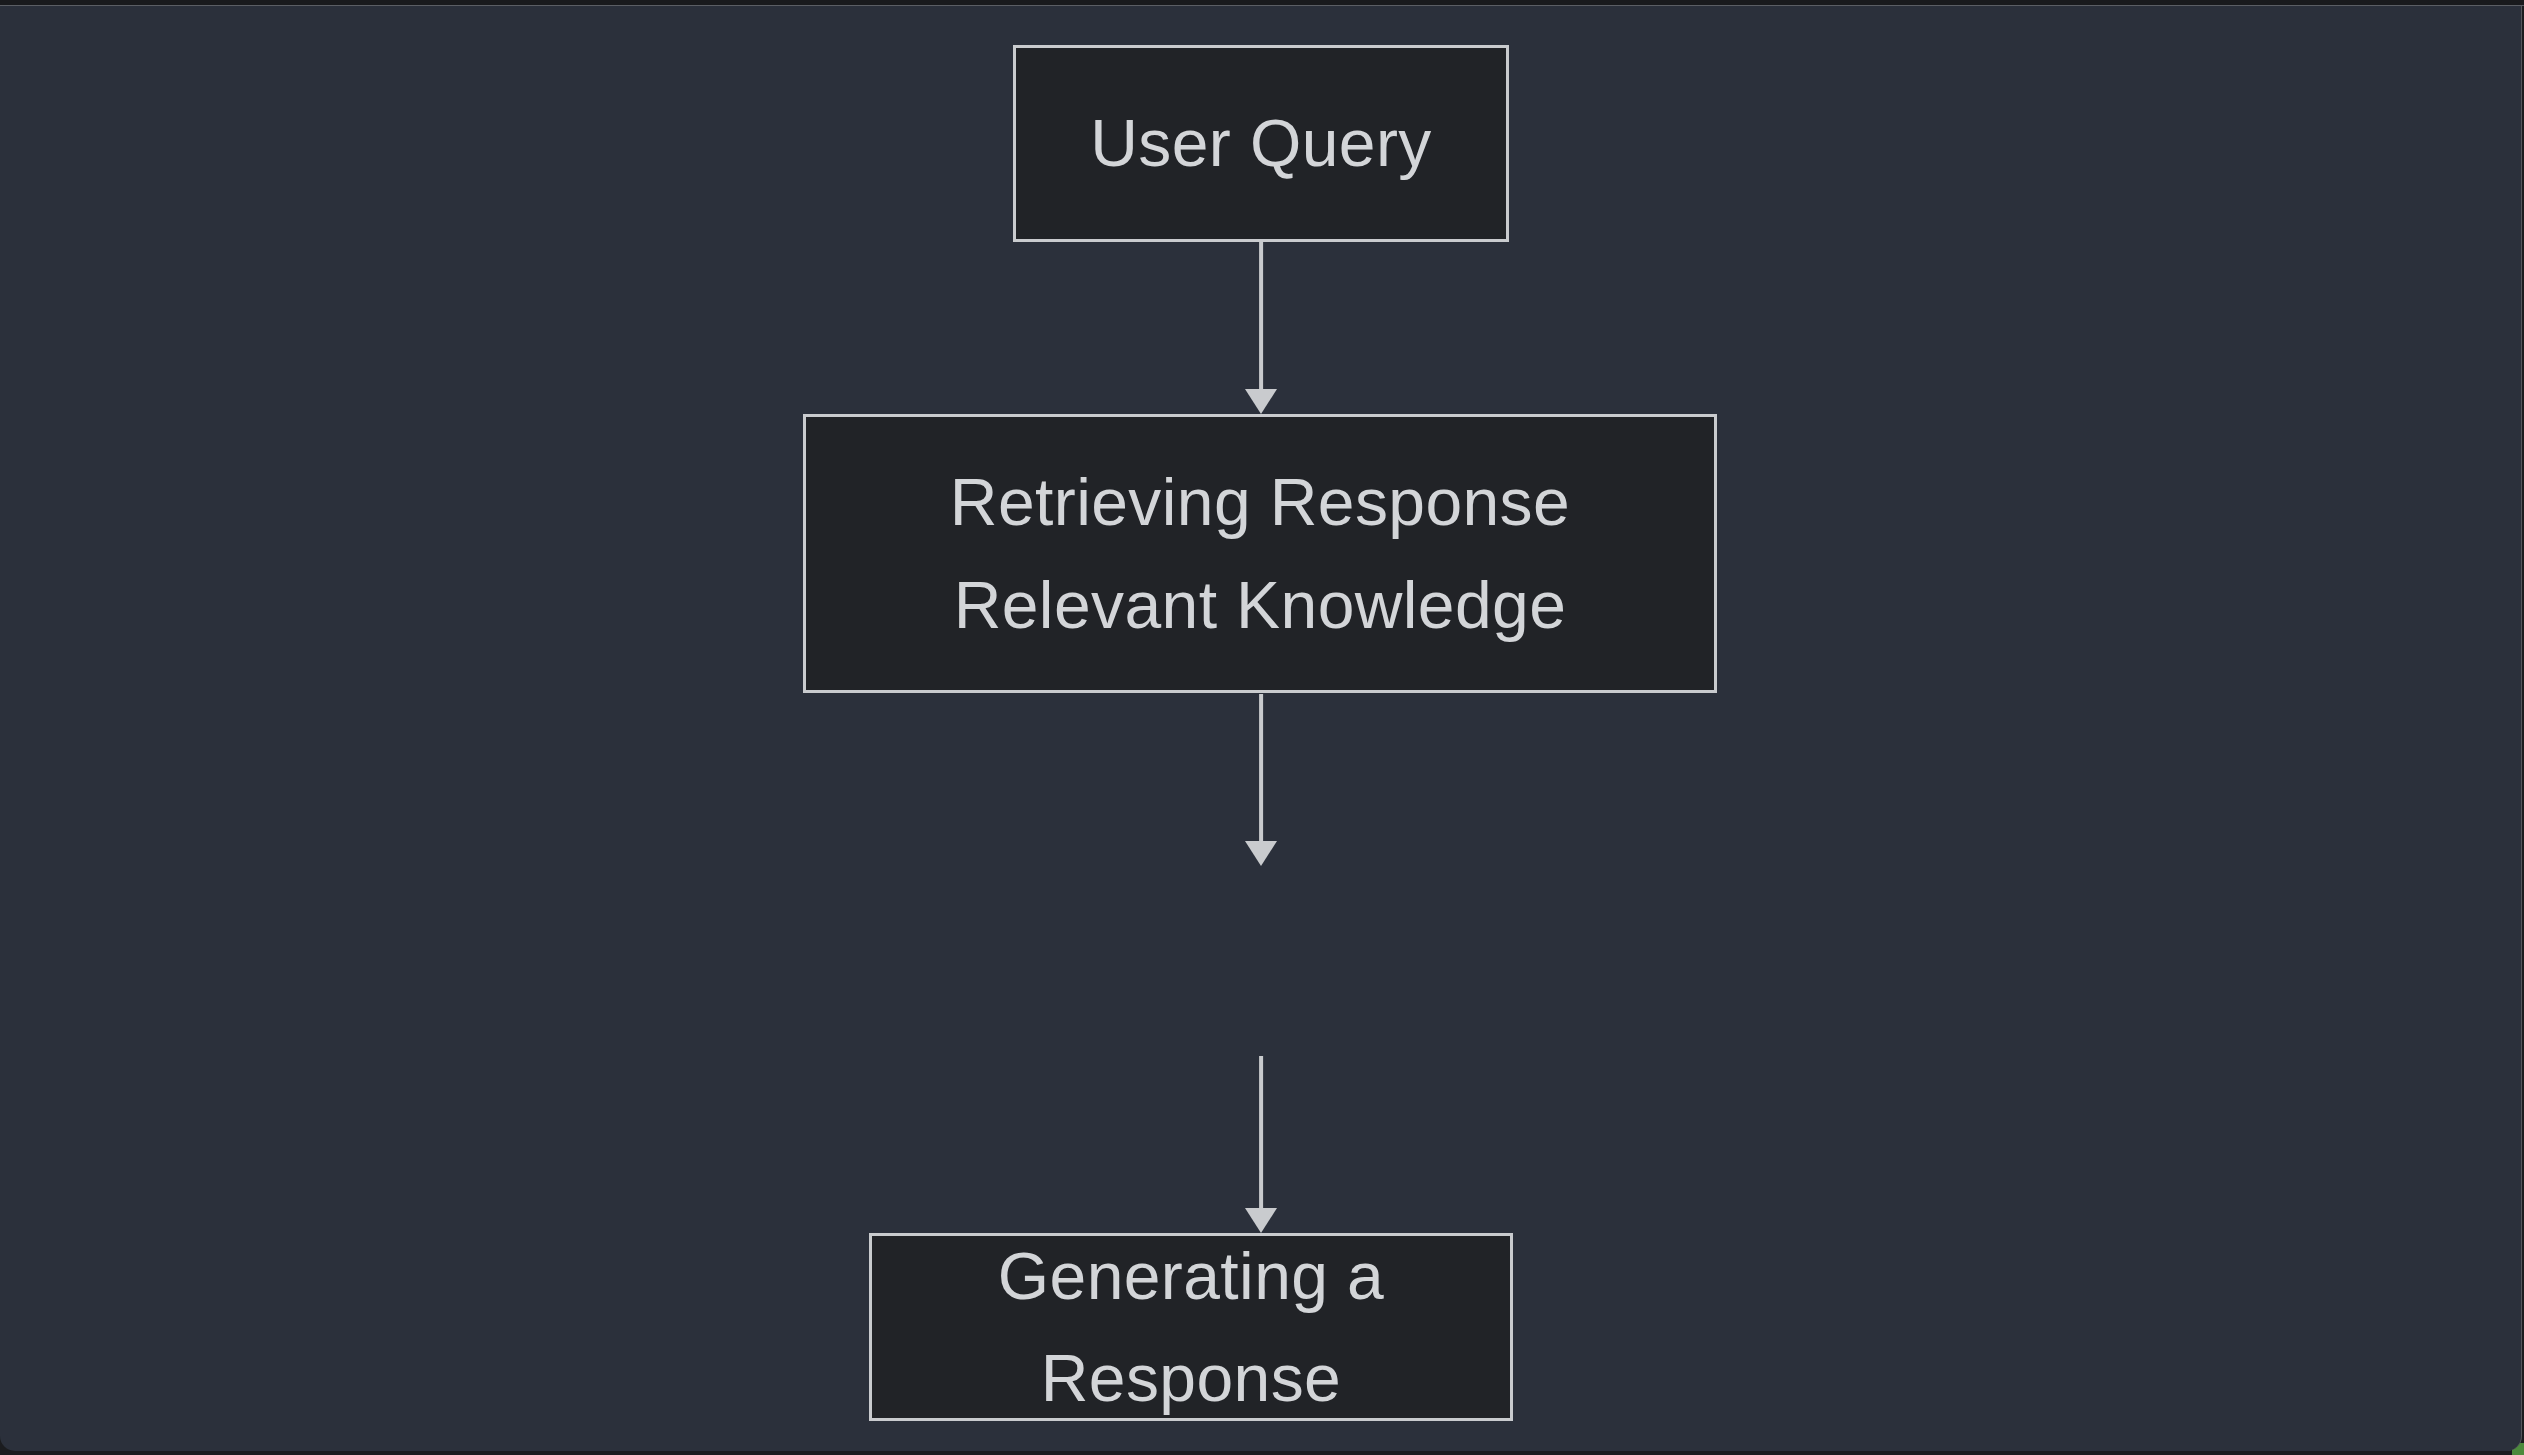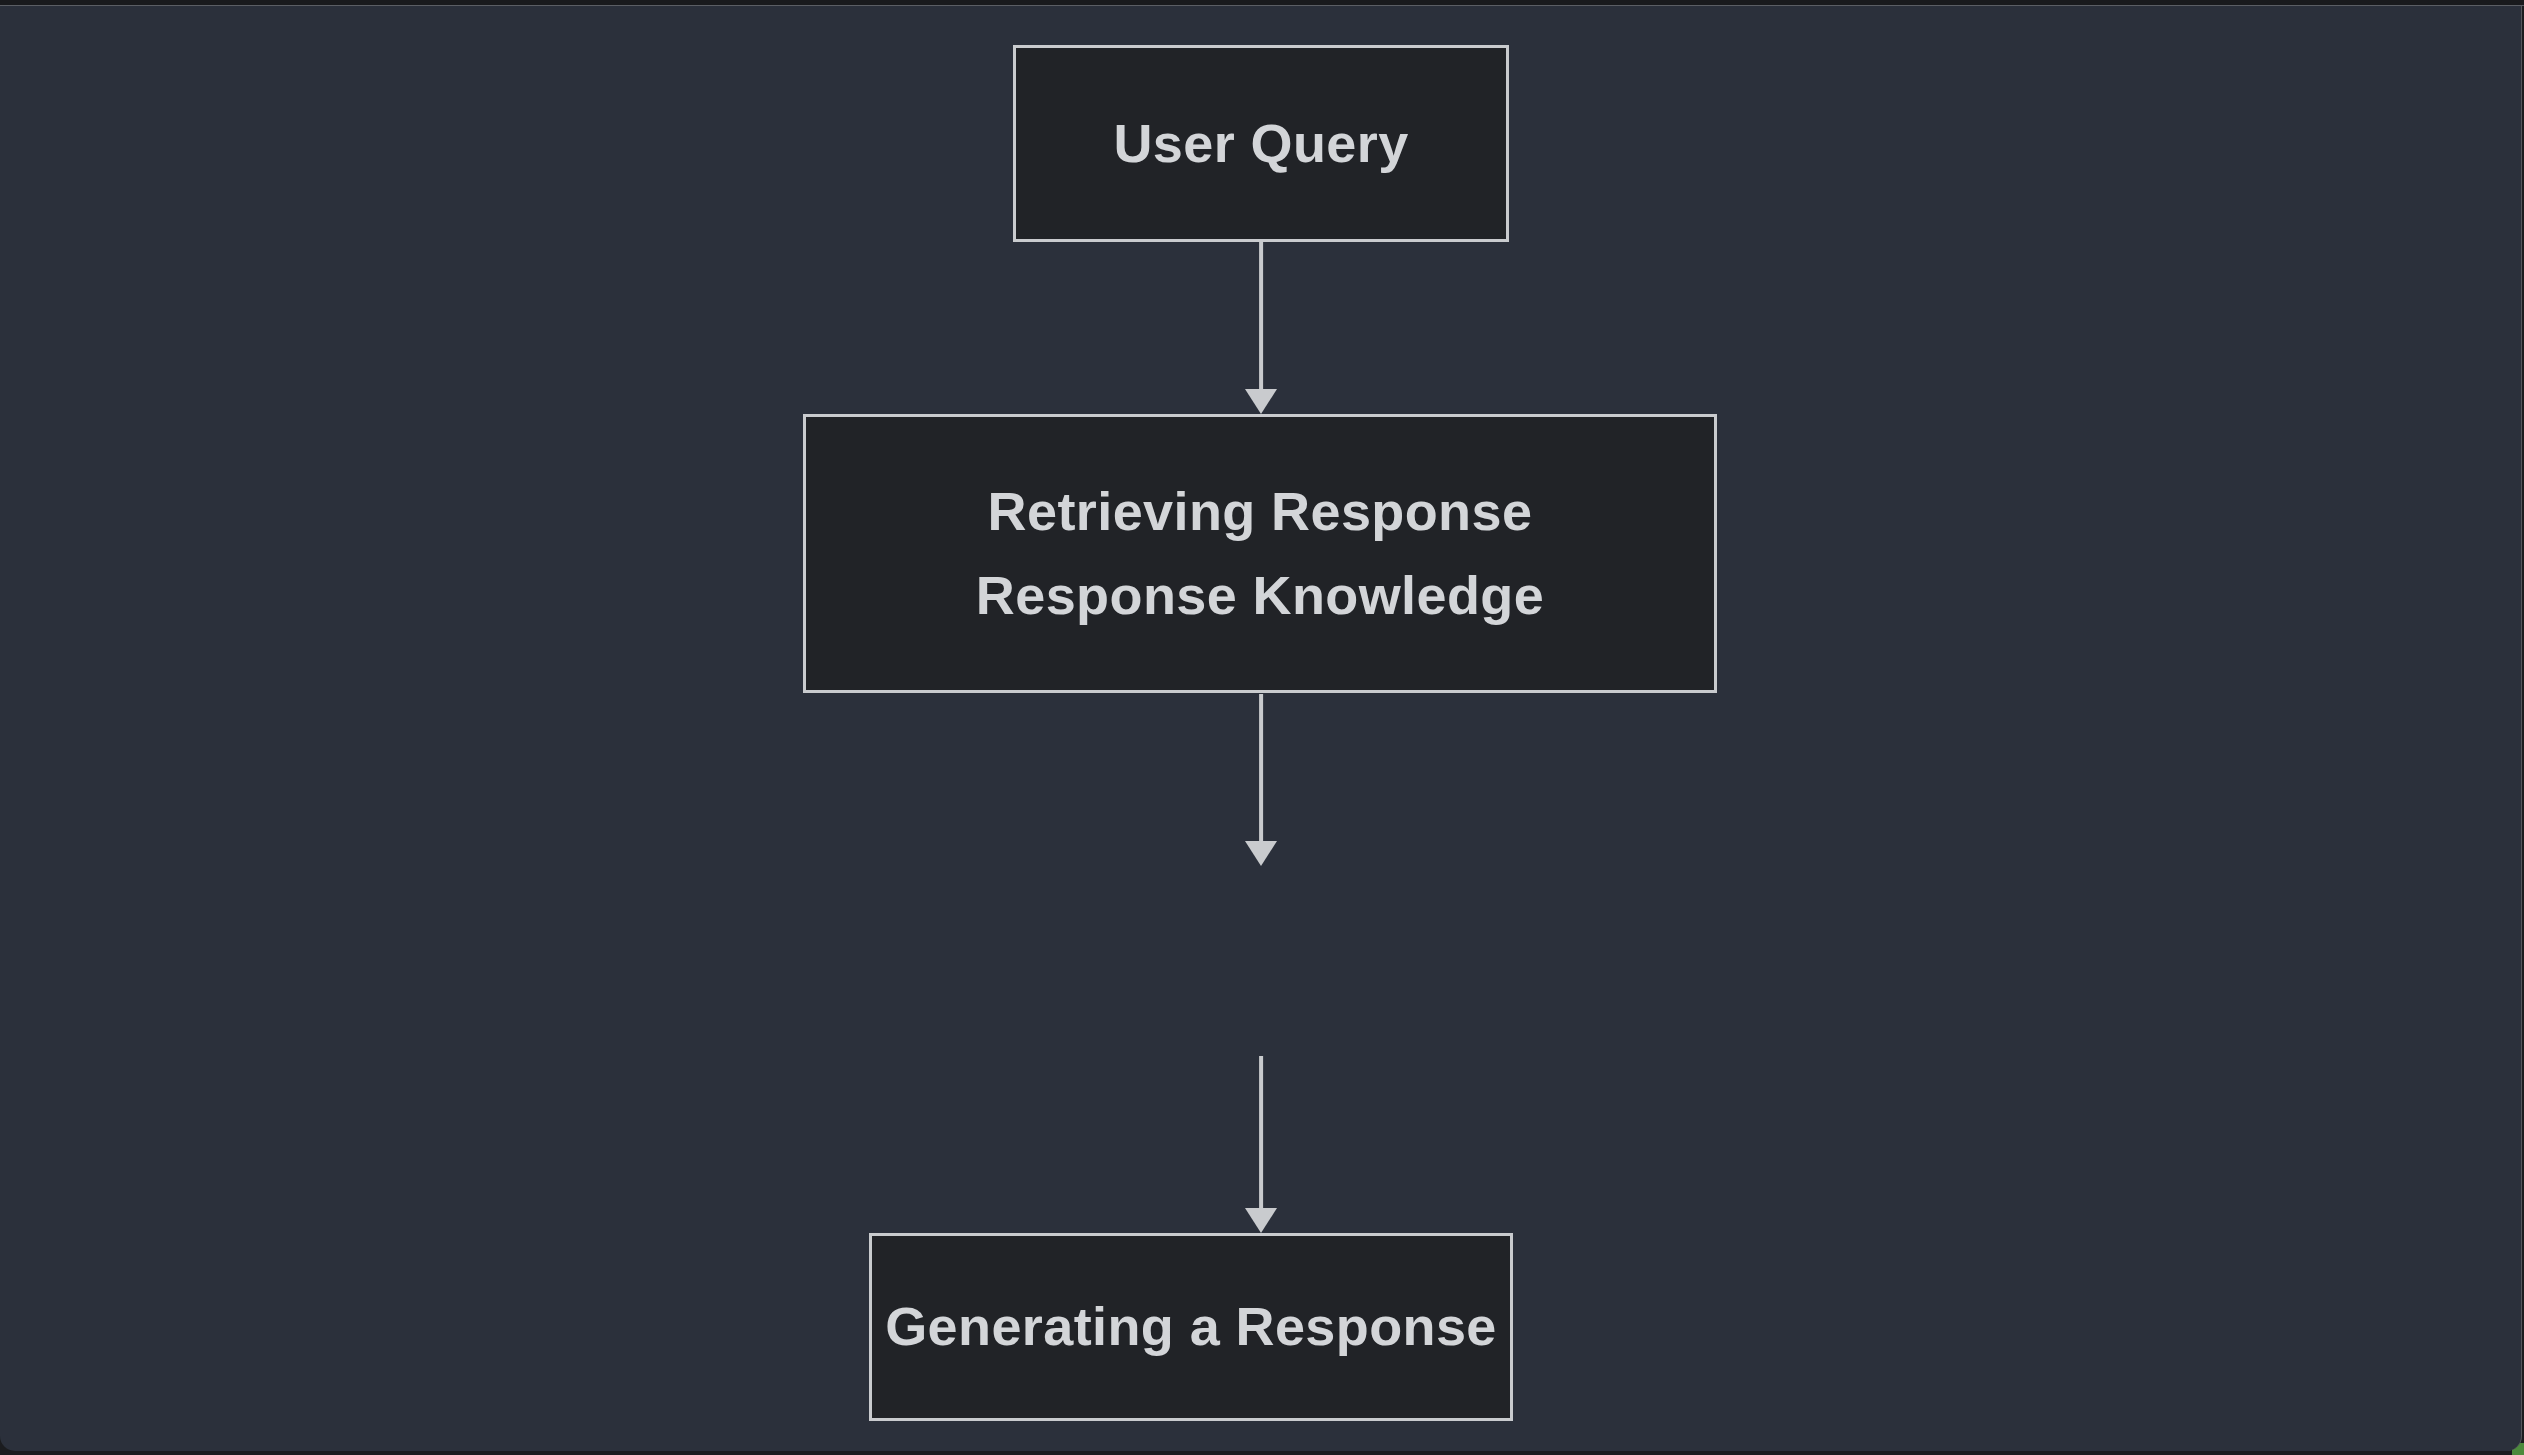--- a/index.html
+++ b/index.html
@@ -43,24 +43,23 @@
     position: absolute;
     box-sizing: border-box;
     background: #212327;
     border: 3px solid #c9cbce;
     display: flex;
     flex-direction: column;
     align-items: center;
     justify-content: center;
     text-align: center;
     color: #d3d5d8;
-    font-size: 54px;
+    font-size: 66px;
     line-height: 1.55;
     letter-spacing: 0.4px;
-    font-weight: bold;
   }
   .node-1 { left: 1013px; top:   39px; width:  496px; height: 197px; }
   .node-2 { left: 803px; top:  408px; width: 914px; height: 279px; }
   .node-3 { left: 803px; top: 860px; width: 914px; height: 190px; }
   .node-4 { left: 869px; top: 1227px; width: 644px; height: 188px; }
 
   
   .arrow {
     position: absolute;
     width: 36px;
@@ -102,21 +101,21 @@
     <div>User Query</div>
   </div>
 
   <div class="arrow arrow-1">
     <div class="arrow-line"></div>
     <div class="arrow-head"></div>
   </div>
 
   <div class="node node-2">
     <div>Retrieving Response</div>
-    <div>Response Knowledge</div>
+    <div>Relevant Knowledge</div>
   </div>
 
   <div class="arrow arrow-2">
     <div class="arrow-line"></div>
     <div class="arrow-head"></div>
   </div>
 
 
   <div class="arrow arrow-3">
     <div class="arrow-line"></div>

